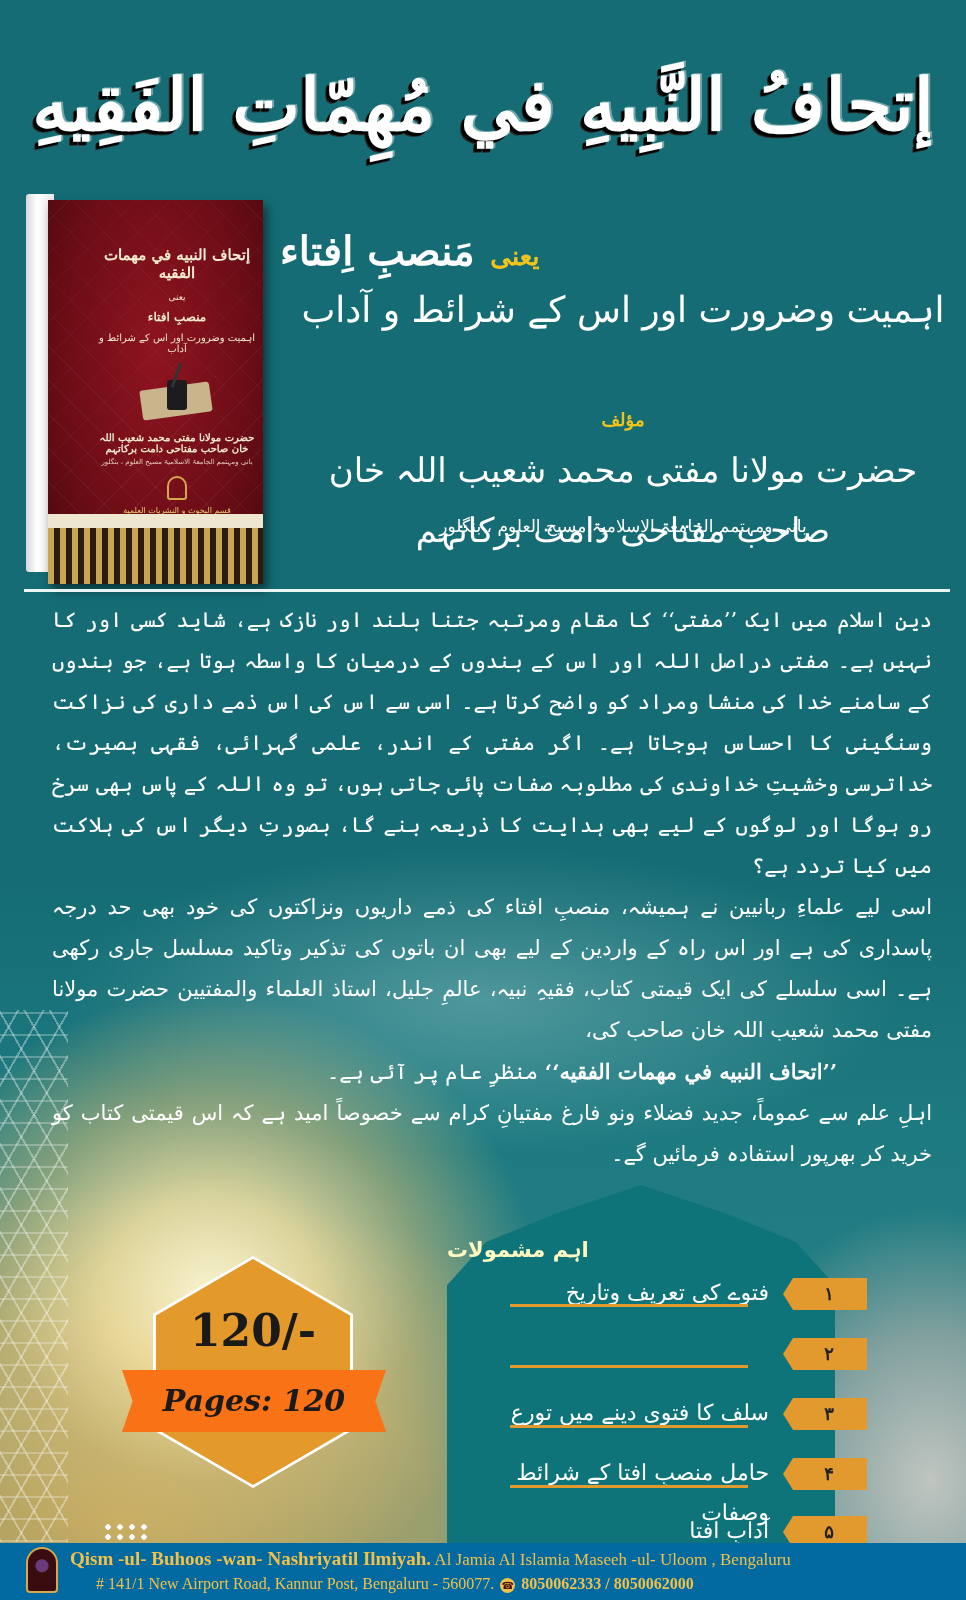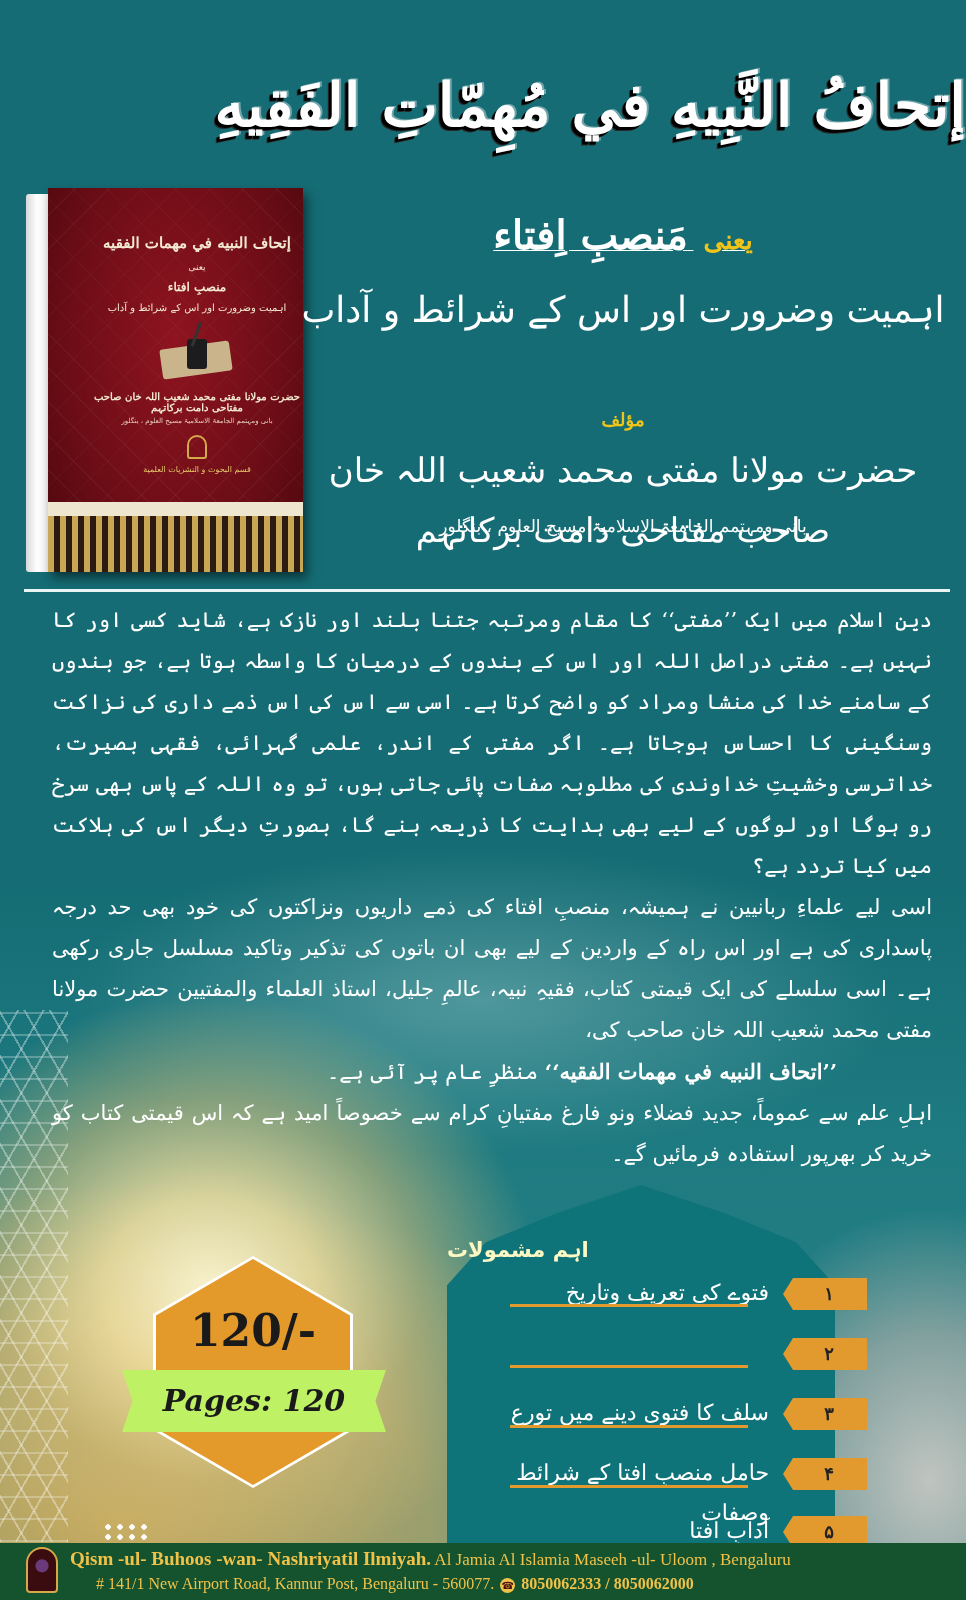--- a/index.html
+++ b/index.html
@@ -28,36 +28,36 @@
       repeating-linear-gradient(0deg, rgba(255,255,255,0.35) 0 2px, transparent 2px 22px);
     opacity: 0.75;
   }
   .dots {
     position: absolute; left: 102px; top: 1522px; width: 50px; height: 20px;
     background-image: radial-gradient(circle, rgba(255,255,255,0.95) 2.5px, transparent 3px);
     background-size: 12px 10px;
   }
   
   .main-title {
-    position: absolute; left: 0; top: 30px; width: 966px; 
-    font-family: "DejaVu Serif", serif; font-size: 60px; font-weight: bold; line-height: 150px;
+    position: absolute; left: 0; top: 30px; width: 966px; text-align: center;
+    font-family: "DejaVu Serif", serif; font-size: 72px; font-weight: bold; line-height: 150px;
     color: #fff; direction: rtl;
     text-shadow: -3px 3px 0 #000, -4px 4px 0 #2a2a2a, 2px -1px 0 rgba(255,255,255,0.4);
   }
   
   .book {
     position: absolute; left: 26px; top: 188px; width: 240px; height: 390px;
   }
   .book-pages {
     position: absolute; left: 0; top: 6px; width: 28px; height: 378px;
     background: linear-gradient(90deg, #d8d8d8, #ffffff 40%, #e8e8e8);
     border-radius: 3px 0 0 3px;
   }
   .book-cover {
-    position: absolute; left: 22px; top: 0; width: 255px; height: 384px;
+    position: absolute; left: 22px; top: 12px; width: 215px; height: 384px;
     background:
       repeating-linear-gradient(45deg, rgba(255,255,255,0.04) 0 1px, transparent 1px 24px),
       repeating-linear-gradient(-45deg, rgba(255,255,255,0.04) 0 1px, transparent 1px 24px),
       radial-gradient(ellipse at 50% 40%, #8e1420 0%, #6c0d16 60%, #4a070d 100%);
     box-shadow: 4px 6px 10px rgba(0,0,0,0.5);
     direction: rtl; text-align: center; color: #f3e9d0;
     font-family: "DejaVu Serif", serif;
     padding-left: 43px;
   }
   .cover-title { margin-top: 46px; font-size: 15px; font-weight: bold; }
@@ -78,22 +78,22 @@
   }
   .cover-publisher { font-size: 8px; margin-top: 6px; color: #e7c86a; }
   .cover-band {
     position: absolute; left: 0; bottom: 0; width: 100%; height: 70px;
     background:
       linear-gradient(180deg, #efe6cf 0 14px, transparent 14px),
       repeating-linear-gradient(90deg, #c9a653 0 6px, #2b1b12 6px 12px);
   }
   
   .subtitle-row {
-    position: absolute; left: 280px; top: 200px; width: 686px; text-align: center;
-    direction: rtl; font-family: "DejaVu Serif", serif; font-weight: bold; line-height: 70px; text-decoration: underline;
+    position: absolute; left: 280px; top: 216px; width: 686px; text-align: left;
+    direction: rtl; font-family: "DejaVu Serif", serif; font-weight: bold; line-height: 70px;
   }
   .subtitle-prefix { color: #f0c419; font-size: 26px; margin-left: 10px; }
   .subtitle-main { color: #fff; font-size: 40px; }
   .subtitle-desc {
     position: absolute; left: 280px; top: 280px; width: 686px; text-align: center;
     direction: rtl; font-family: "DejaVu Serif", serif; font-size: 36px; line-height: 60px; color: #fff;
   }
   .author-label {
     position: absolute; left: 280px; top: 400px; width: 686px; text-align: center;
     direction: rtl; font-family: "DejaVu Serif", serif; font-size: 18px; font-weight: bold;
@@ -157,31 +157,31 @@
     position: absolute; left: 156px; top: 1259px; width: 194px; height: 226px;
     background: #e39a2b;
     clip-path: polygon(50% 0, 100% 25%, 100% 75%, 50% 100%, 0 75%, 0 25%);
   }
   .price-value {
     position: absolute; left: 153px; top: 1305px; width: 200px; text-align: center;
     font-family: "DejaVu Serif", serif; font-weight: bold; font-size: 44px; color: #1a1a1a;
   }
   .pages-ribbon {
     position: absolute; left: 122px; top: 1370px; width: 264px; height: 62px;
-    background: #bef264;
+    background: #f97316;
     clip-path: polygon(0 0, 100% 0, 96% 50%, 100% 100%, 0 100%, 4% 50%);
     box-shadow: 0 2px 4px rgba(0,0,0,0.2);
     text-align: center; line-height: 62px;
     font-family: "DejaVu Serif", serif; font-weight: bold; font-style: italic;
     font-size: 30px; color: #1a1a1a;
   }
   
   .footer {
     position: absolute; left: 0; top: 1543px; width: 966px; height: 57px;
-    background: #14532d;
+    background: #0369a1;
   }
   .footer-logo {
     position: absolute; left: 26px; top: 4px; width: 32px; height: 46px;
     border: 2px solid #d7a84a; border-radius: 16px 16px 4px 4px;
     background: radial-gradient(circle at 50% 40%, #6a3a7a 0 6px, #3a0c10 7px);
   }
   .footer-line1 {
     position: absolute; left: 70px; top: 4px; width: 890px; white-space: nowrap;
     font-family: "Liberation Serif", serif; font-size: 17px; color: #f0c24a; line-height: 24px;
   }

